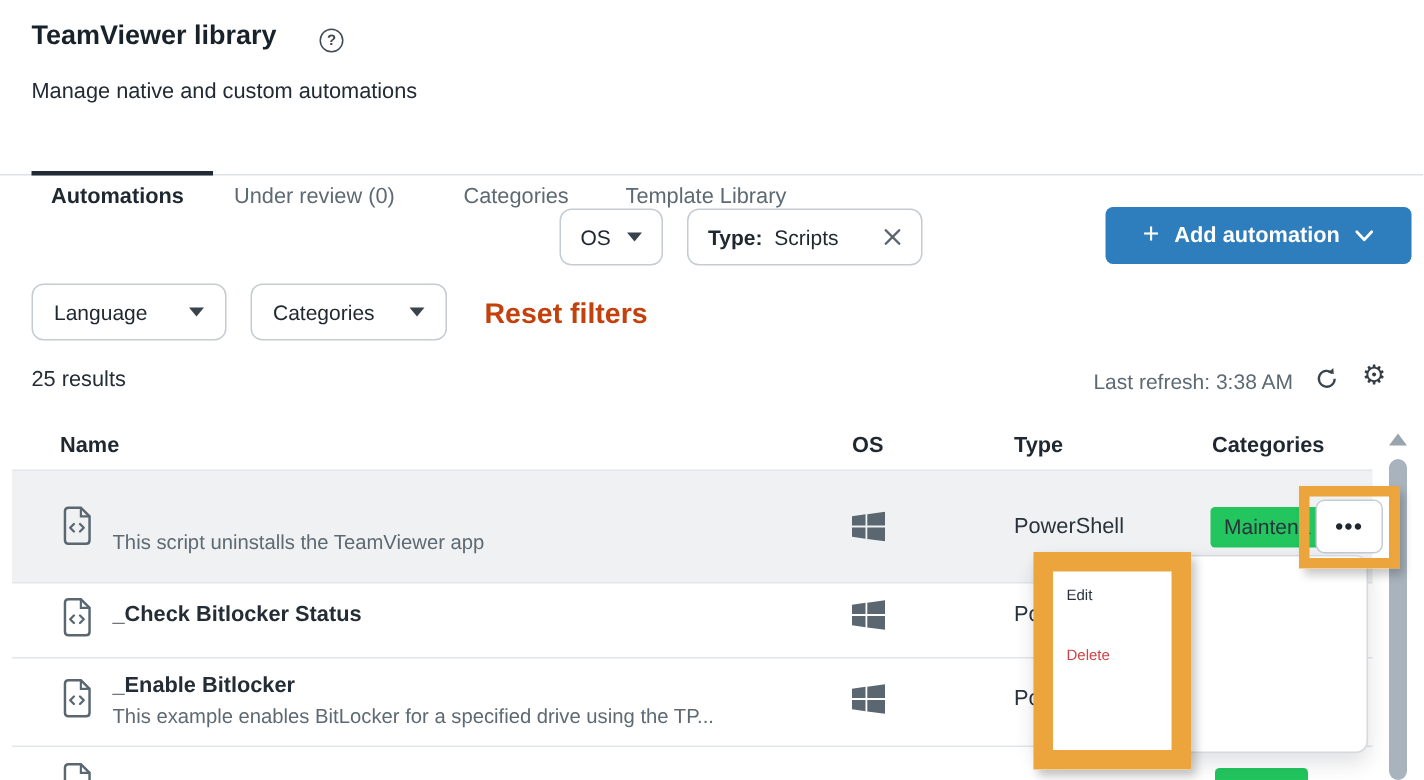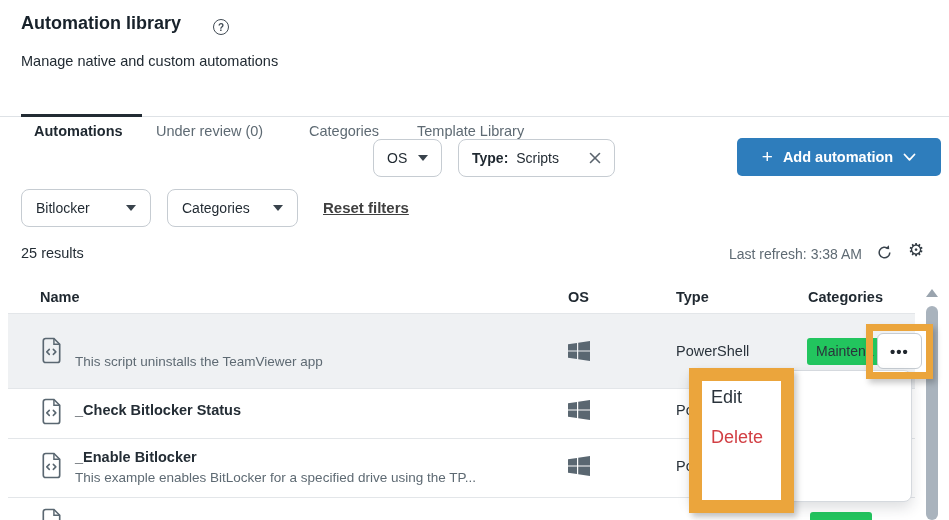--- a/index.html
+++ b/index.html
@@ -27,21 +27,21 @@
     display:flex; align-items:center; cursor:pointer; }
   .search-box { left:21px; top:139px; width:336px; height:38px; padding:0 12px; cursor:text; }
   .search-box input { border:none; outline:none; flex:1; font-family:inherit; font-size:14.5px; color:#1F2830; margin-left:9px; background:transparent; }
   .search-box input::placeholder { color:#6F7982; }
   .os-box { left:373px; top:139px; width:69px; height:38px; padding:0 13px; justify-content:space-between; }
   .caret-down { width:0; height:0; border-left:5px solid transparent; border-right:5px solid transparent; border-top:6px solid #39434C; }
   .chip { left:458px; top:139px; width:157px; height:38px; padding:0 13px; justify-content:space-between;text-align:right; }
   .chip .bold { font-weight:700; }
   .lang-box { left:21px; top:189px; width:130px; height:38px; padding:0 14px; justify-content:space-between; }
   .cat-box { left:167px; top:189px; width:131px; height:38px; padding:0 14px; justify-content:space-between; }
-  .reset-link { position:absolute; left:323px; top:199px; font-size:15px; font-weight:700; color:#404040; cursor:pointer;text-decoration:underline; }
+  .reset-link { position:absolute; left:323px; top:199px; font-size:19px; font-weight:700; color:#c2410c; cursor:pointer; }
 
   .add-btn { position:absolute; left:737px; top:138px; width:204px; height:38px; background:#2E7DBC;
     border:none; border-radius:5px; color:#fff; display:flex; align-items:center; justify-content:center;
     gap:10px; cursor:pointer; font-family:inherit; }
   .add-btn .plus { font-size:19px; font-weight:400; line-height:1; margin-top:-2px; }
   .add-btn .lbl { font-size:14.5px; font-weight:700; }
 
   
   .results-count { position:absolute; left:21px; top:245px; font-size:14.5px; color:#242D35; }
   .last-refresh { position:absolute; right:87px; top:246px; font-size:14px; color:#5E6A73; }
@@ -59,42 +59,42 @@
     padding:0 9px; font-size:14px; color:#2A333B; overflow:hidden; white-space:nowrap; }
   .file-icon, .win-icon { position:absolute; }
 
   
   .more-btn { position:absolute; left:877px; top:333px; width:45px; height:36px; background:#fff;
     border:1px solid #C6CCD2; border-radius:6px; display:flex; align-items:center; justify-content:center;
     font-size:15px; font-weight:700; letter-spacing:1px; color:#20272E; cursor:pointer; z-index:4; }
   .context-menu { position:absolute; left:690px; top:370px; width:222px; height:132px; background:#fff;
     border:1px solid #D5D9DE; border-radius:8px; box-shadow:0 6px 14px rgba(31,41,51,.15);
     z-index:5; padding-top:6px; }
-  .menu-item { height:40px; display:flex; align-items:center; padding-left:20px; font-size:18px;
+  .menu-item { height:40px; display:flex; align-items:center; padding-left:20px; font-size:10px;
     color:#2A333B; cursor:pointer; }
   .menu-item.danger { color:#D23F44; }
 
   
   .hl-more { position:absolute; left:866px; top:324px; width:67px; height:55px;
     border:7px solid #EBA53C; z-index:7; box-shadow:3px 4px 6px rgba(0,0,0,.22); }
   .hl-menu { position:absolute; left:689px; top:368px; width:105px; height:145px;
     border:13px solid #EBA53C; z-index:6; box-shadow:3px 4px 6px rgba(0,0,0,.22); }
 
   
   .sb-arrow { position:absolute; left:926px; top:289px; width:0; height:0;
     border-left:6px solid transparent; border-right:6px solid transparent; border-bottom:8px solid #9AA4AE; cursor:pointer; }
   .sb-thumb { position:absolute; left:926px; top:306px; width:12px; height:214px;
     background:#A9B3BD; border-radius:6px; cursor:grab; z-index:1; }
 </style>
 </head>
 <body>
 
 <div id="app">
 
-  <div class="title">Automation library</div>
+  <div class="title">TeamViewer library</div>
   <div class="help-icon">?</div>
   <div class="subtitle">Manage native and custom automations</div>
 
   <div class="tab active" style="left:34px">Automations</div>
   <div class="tab" style="left:156px">Under review (0)</div>
   <div class="tab" style="left:309px">Categories</div>
   <div class="tab" style="left:417px">Template Library</div>
   <div class="tabbar-line"></div>
   <div class="tab-underline"></div>
 
@@ -121,21 +121,21 @@
     <span class="plus">+</span>
     <span class="lbl">Add automation</span>
     <span style="display:flex">
       <svg width="13" height="9" viewBox="0 0 13 9">
           <polyline points="1.5,1.5 6.5,6.8 11.5,1.5" fill="none" stroke="#fff" stroke-width="1.8" stroke-linecap="round" stroke-linejoin="round"></polyline>
         </svg>
     </span>
   </button>
 
   <div class="box lang-box">
-    <span>Bitlocker</span>
+    <span>Language</span>
     <span class="caret-down"></span>
   </div>
   <div class="box cat-box">
     <span>Categories</span>
     <span class="caret-down"></span>
   </div>
   <div class="reset-link">Reset filters</div>
 
   <div class="results-count">25 results</div>
   <div class="last-refresh">Last refresh: 3:38 AM</div>

